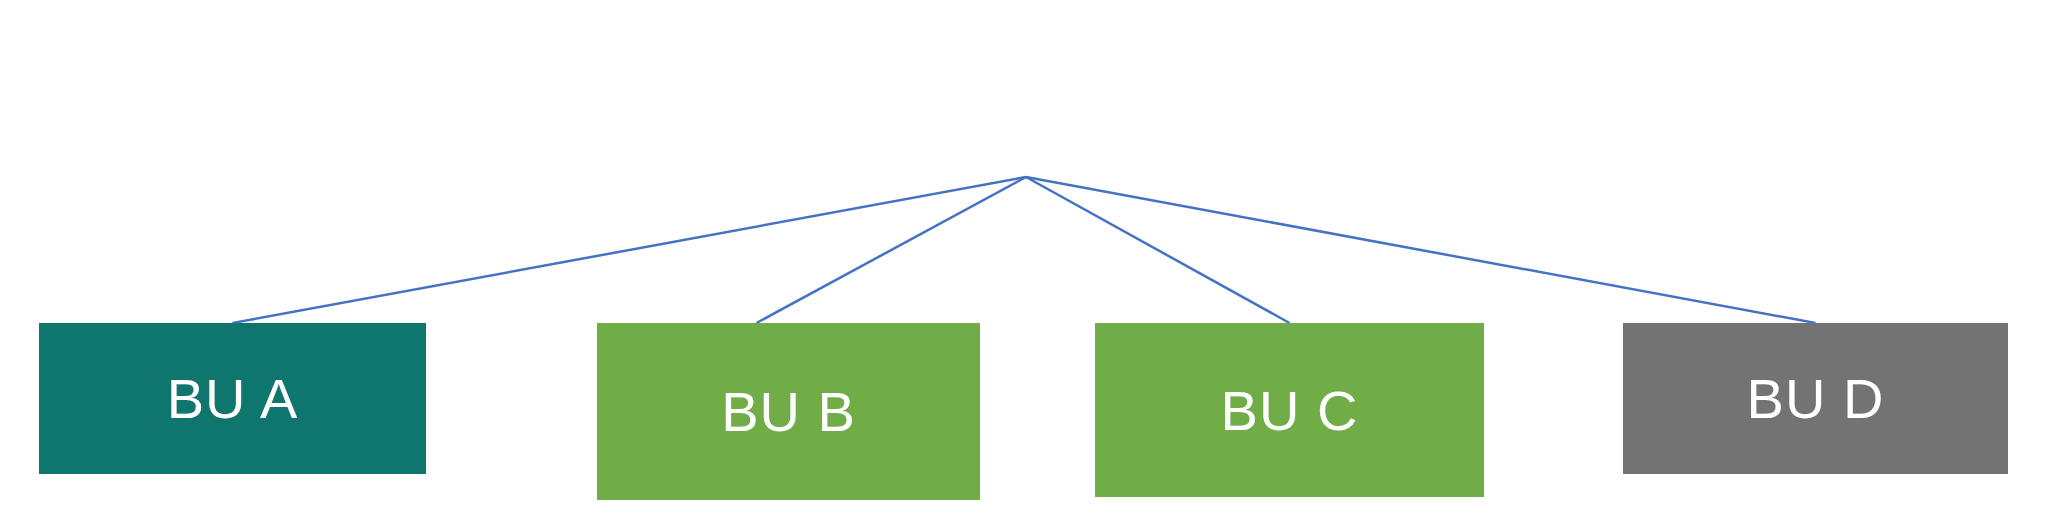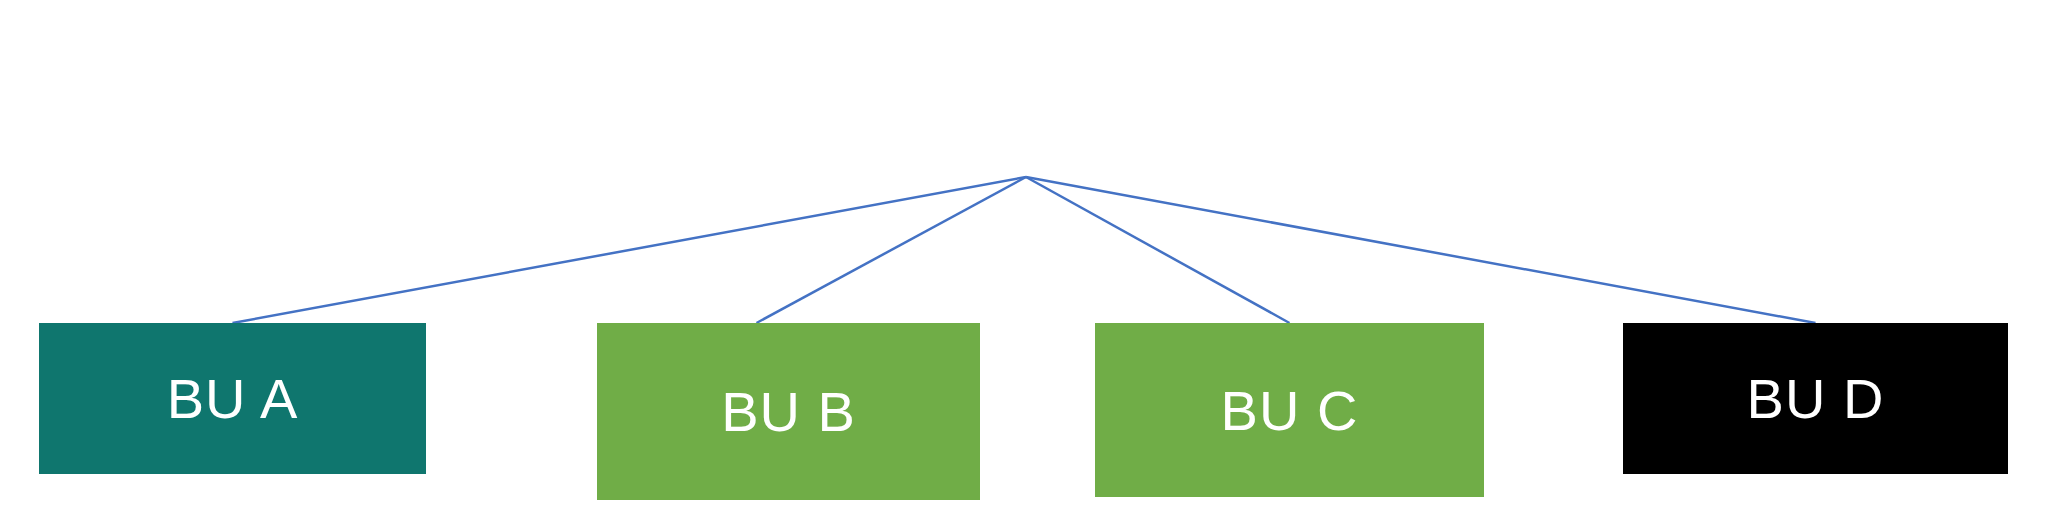--- a/index.html
+++ b/index.html
@@ -60,17 +60,17 @@
   </div>
 
   <div class="node node-bu-b" style="background: rgb(112, 173, 71);">
     <span class="label">BU B</span>
   </div>
 
   <div class="node node-bu-c" style="background: rgb(112, 173, 71);">
     <span class="label">BU C</span>
   </div>
 
-  <div class="node node-bu-d" style="background: #000000;">
+  <div class="node node-bu-d" style="background: #737373;">
     <span class="label">BU D</span>
   </div>
 
 </div>
 
 </body></html>

